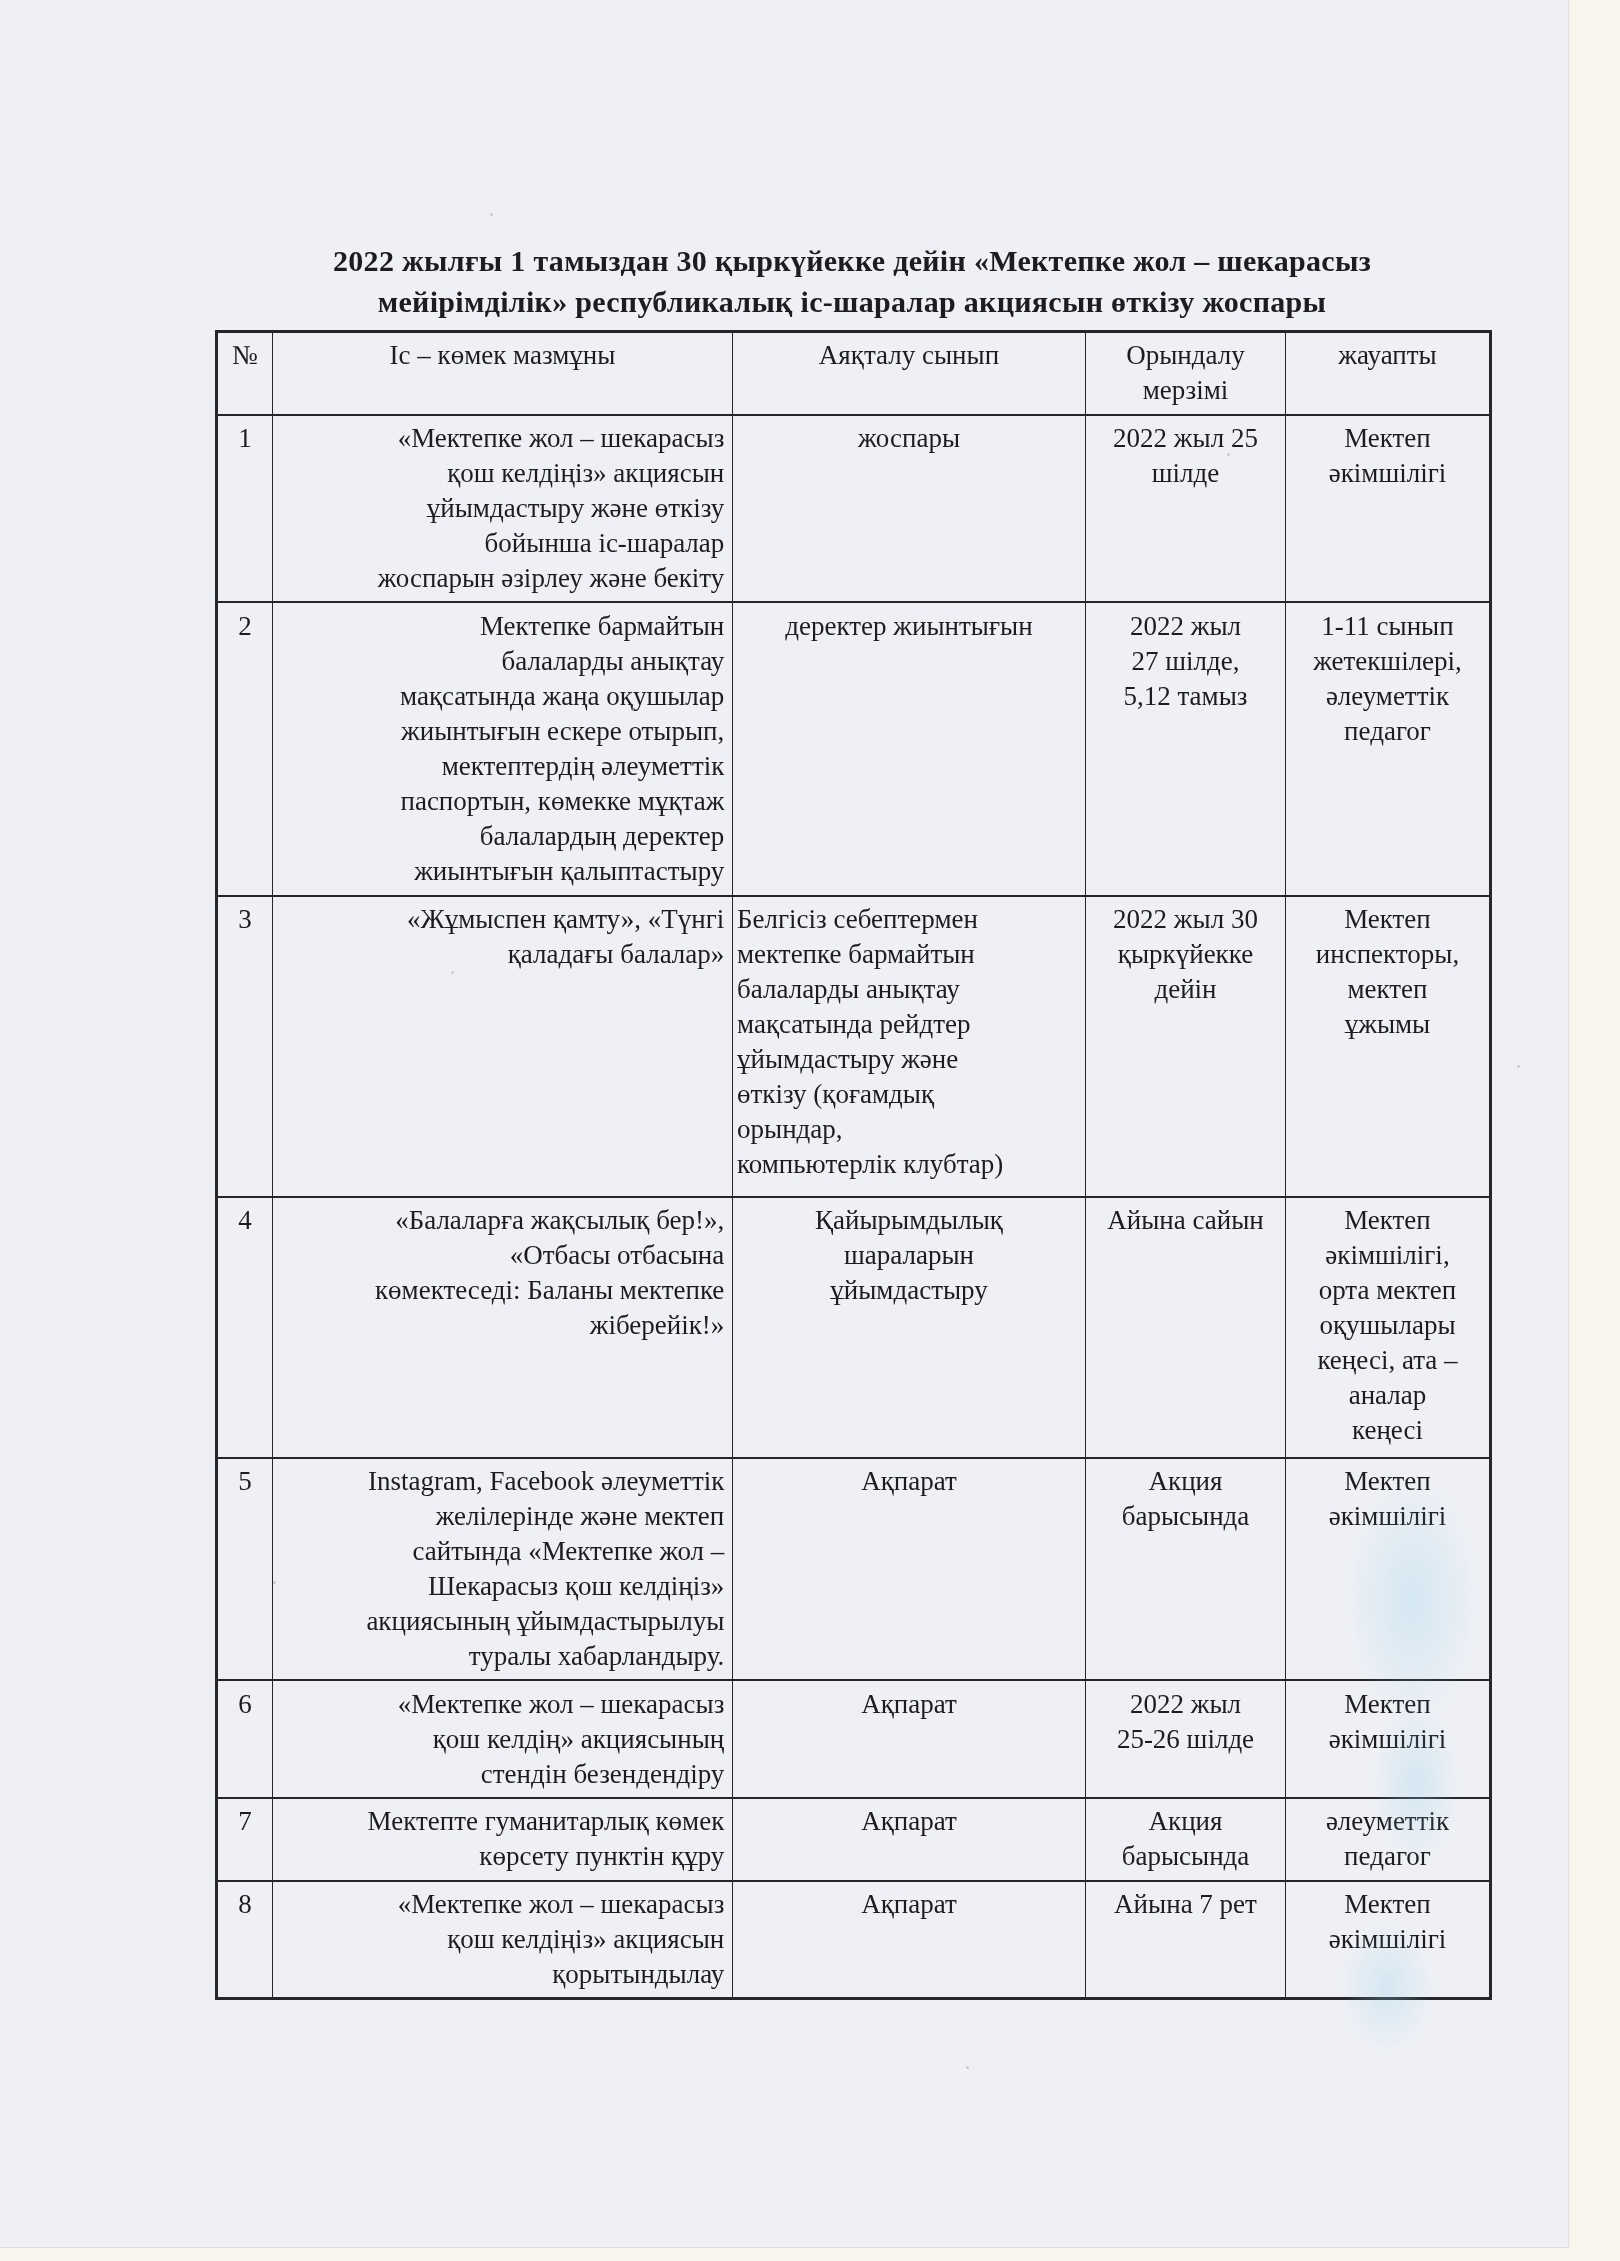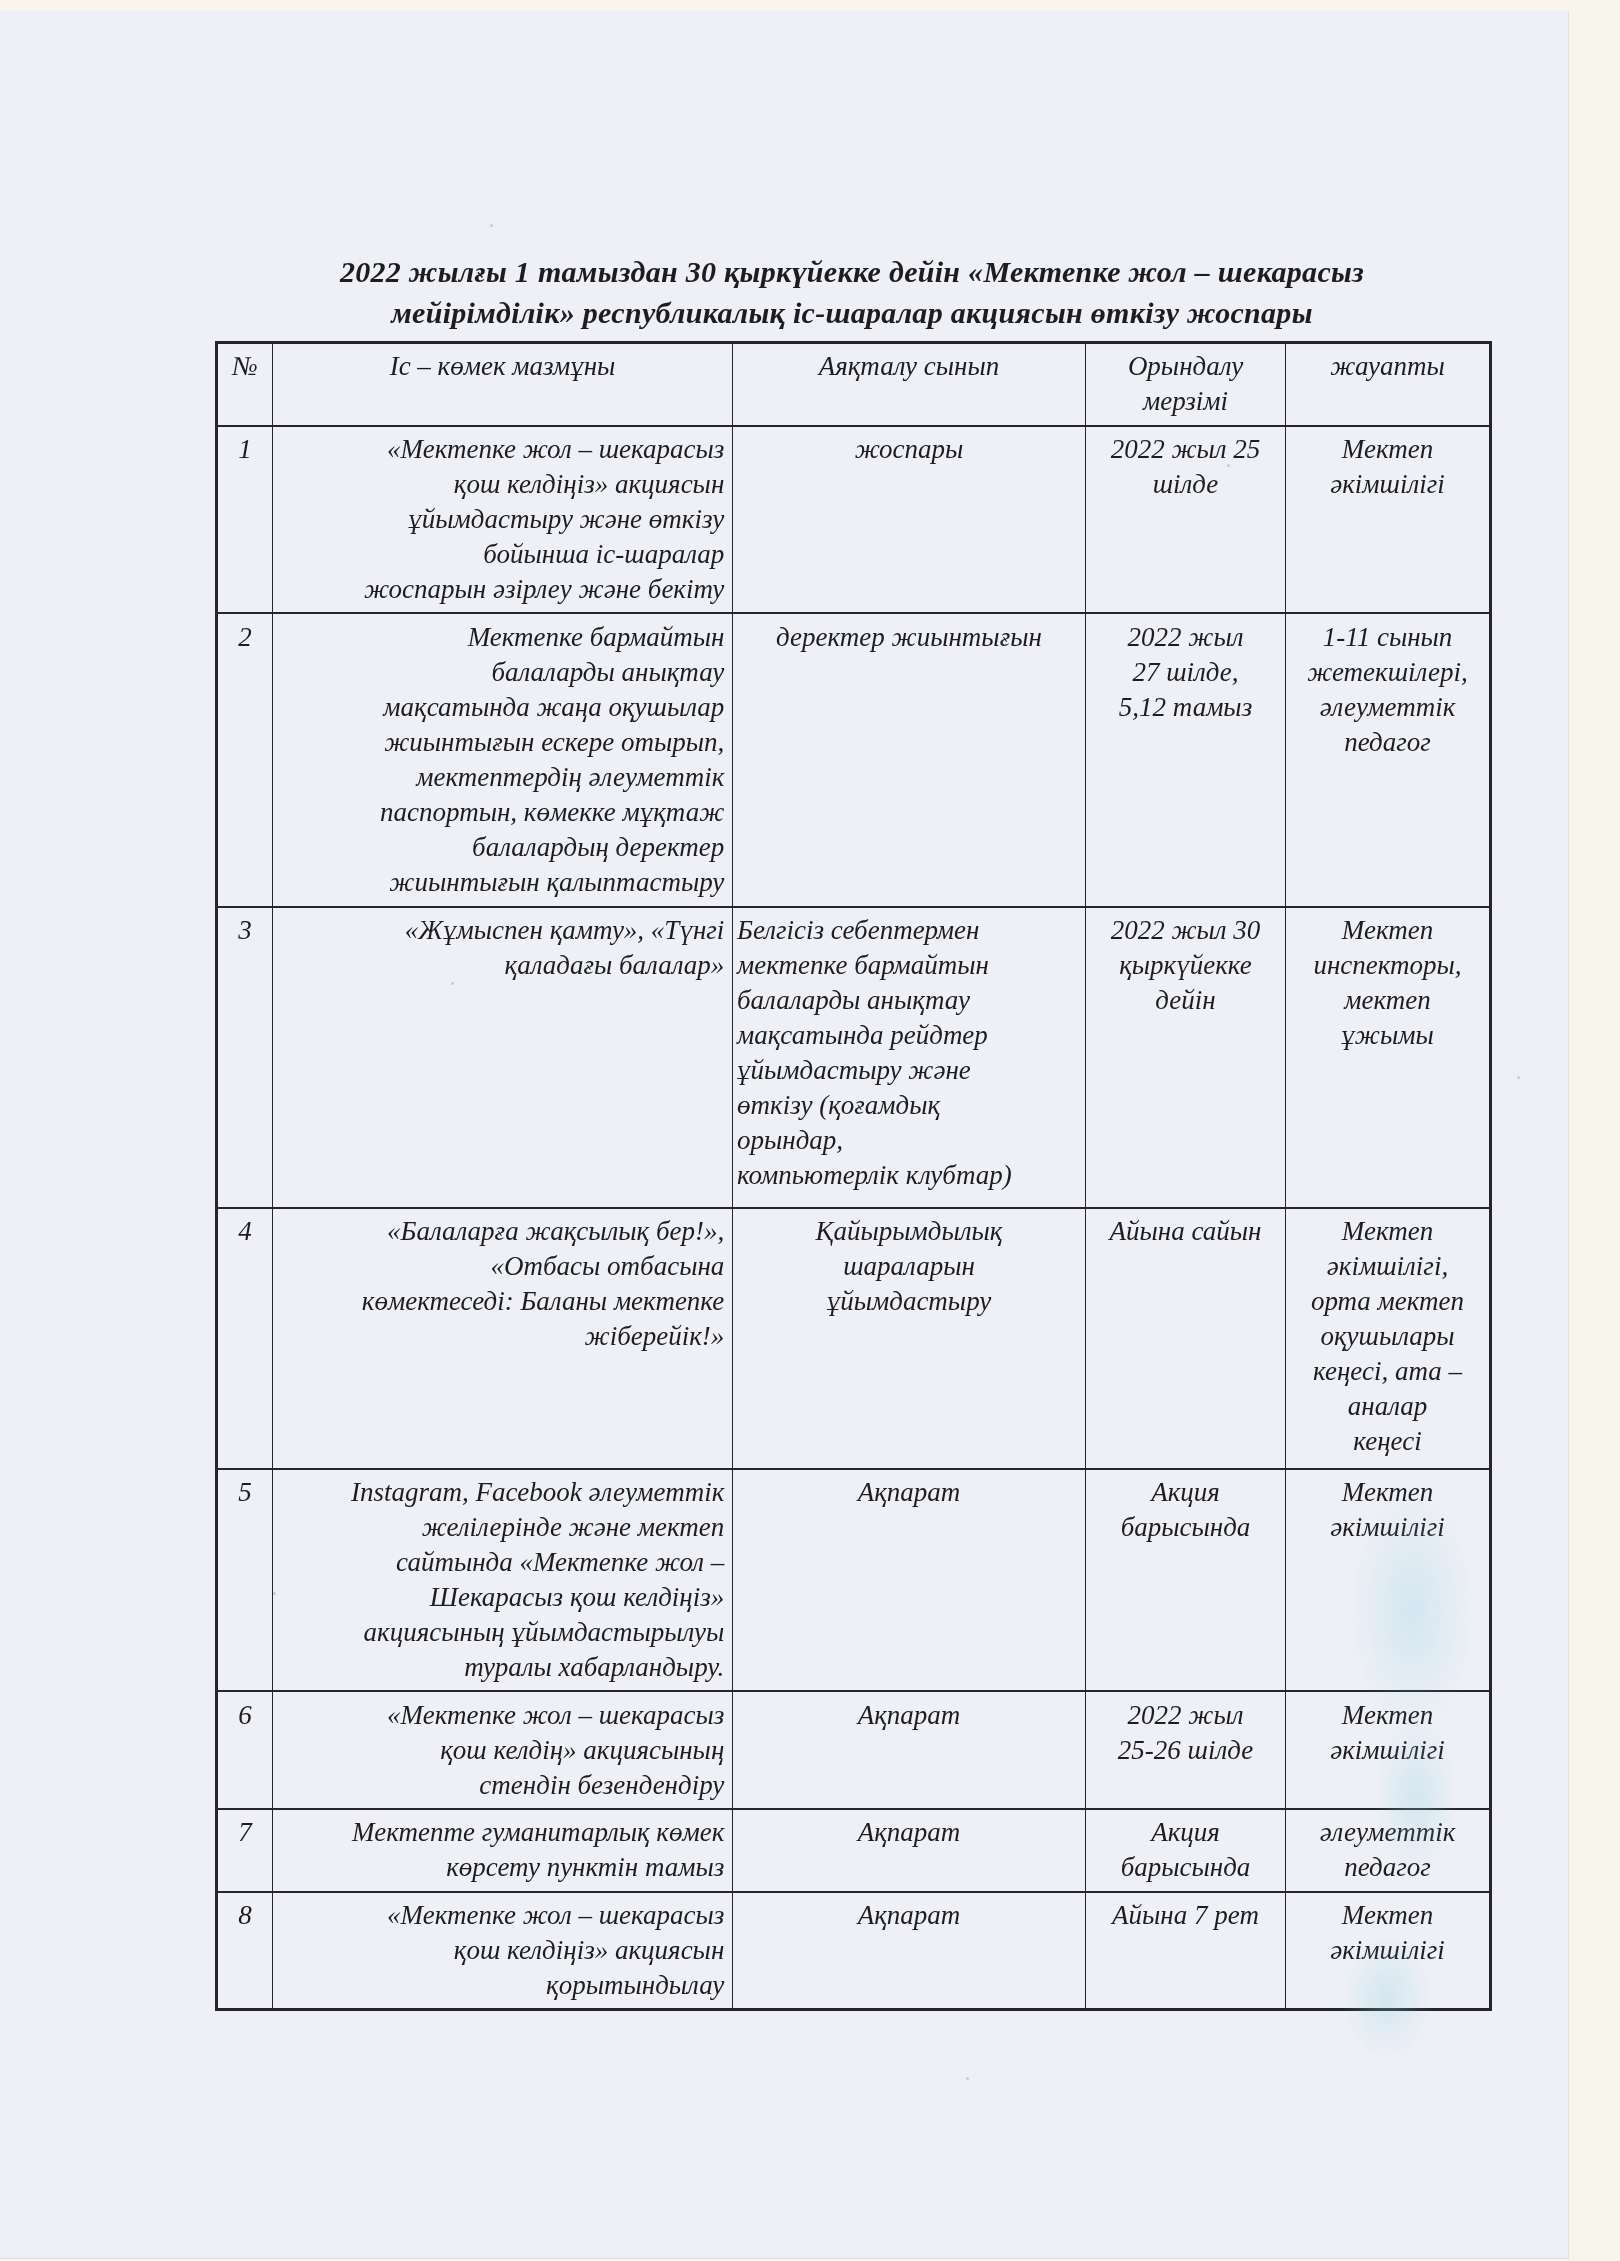--- a/index.html
+++ b/index.html
@@ -11,26 +11,25 @@
   }
   *{margin:0;padding:0;box-sizing:border-box;}
   html,body{
     width:1620px;height:2261px;
     background:var(--color-margin);
     font-family:"Liberation Serif","DejaVu Serif",serif;
     color:var(--color-ink);
     overflow:hidden;
   }
   .page{
-    position:absolute;left:0;top:11px;
+    position:absolute;left:0;top:0;
     width:1569px;height:2248px;
     background:var(--color-paper);
     border-right:1.3px solid rgba(120,120,110,0.12);
     border-bottom:1.3px solid rgba(120,120,110,0.15);
-    font-style:italic;
   }
   .title{
     position:absolute;
     left:215px;top:240px;width:1274px;
     text-align:center;
     font-size:30px;font-weight:bold;
     line-height:1.38;
     white-space:pre-line;
     letter-spacing:0.3px;
   }
@@ -211,21 +210,21 @@
 стендін безендендіру</td>
           <td class="c3">Ақпарат</td>
           <td class="c4">2022 жыл
 25-26 шілде</td>
           <td class="c5">Мектеп
 әкімшілігі</td>
         </tr>
         <tr>
           <td class="c1">7</td>
           <td class="c2">Мектепте гуманитарлық көмек
-көрсету пунктін тамыз</td>
+көрсету пунктін құру</td>
           <td class="c3">Ақпарат</td>
           <td class="c4">Акция
 барысында</td>
           <td class="c5">әлеуметтік
 педагог</td>
         </tr>
         <tr>
           <td class="c1">8</td>
           <td class="c2">«Мектепке жол – шекарасыз
 қош келдіңіз» акциясын

